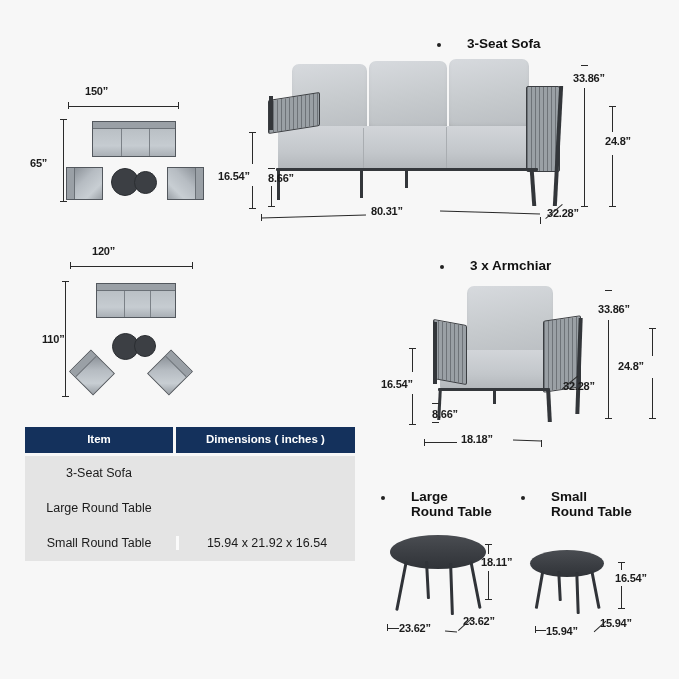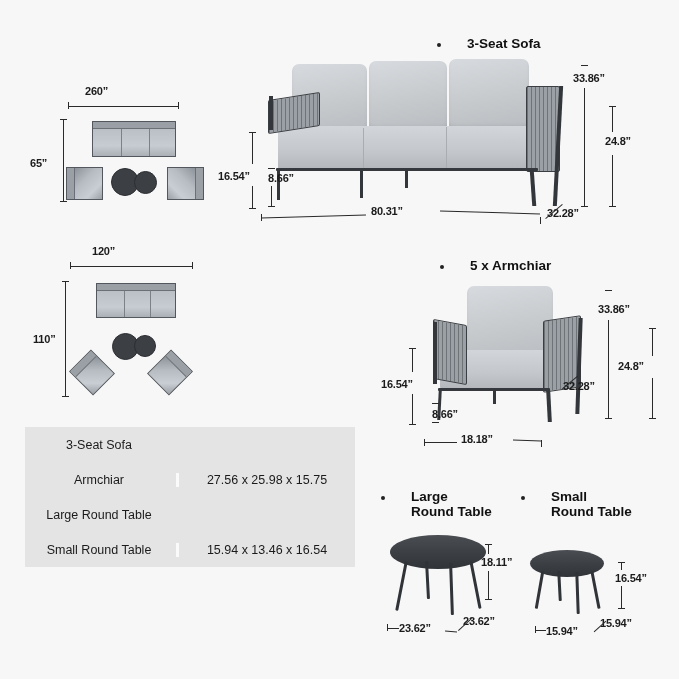--- a/index.html
+++ b/index.html
@@ -85,21 +85,21 @@
   .tbl-row>div{font-size:12.5px;text-align:center;color:#1b1b1b;}
   .tbl-row .col-b{border-left:3px solid #fafafa;box-sizing:border-box;}
 </style>
 </head>
 <body>
 
 <div class="stage">
 
   <div class="abs" style="left:30px;top:85px;width:190px;height:125px;">
 
-    <div class="dimtext abs" style="left:55px;top:0px;">260”</div>
+    <div class="dimtext abs" style="left:55px;top:0px;">150”</div>
     <div class="hline" style="left:38px;top:21px;width:110px;"></div>
     <div class="cap-h" style="left:38px;top:17px;"></div>
     <div class="cap-h" style="left:148px;top:17px;"></div>
 
     <div class="dimtext abs" style="left:0px;top:72px;">65”</div>
     <div class="vline" style="left:33px;top:34px;height:82px;"></div>
     <div class="cap-v" style="left:30px;top:34px;"></div>
     <div class="cap-v" style="left:30px;top:116px;"></div>
 
     <div class="plan-sofa" style="left:62px;top:36px;width:84px;height:36px;">
@@ -110,21 +110,21 @@
     <div class="plan-chair" style="left:137px;top:82px;width:37px;height:33px;transform:scaleX(-1);"></div>
     <div class="plan-circle" style="left:81px;top:83px;width:28px;height:28px;"></div>
     <div class="plan-circle" style="left:104px;top:86px;width:23px;height:23px;"></div>
   </div>
 
   <div class="abs" style="left:30px;top:245px;width:195px;height:160px;">
     <div class="dimtext abs" style="left:62px;top:0px;">120”</div>
     <div class="hline" style="left:40px;top:21px;width:122px;"></div>
     <div class="cap-h" style="left:40px;top:17px;"></div>
     <div class="cap-h" style="left:162px;top:17px;"></div>
-    <div class="dimtext abs" style="left:3px;top:88px;">110”</div>
+    <div class="dimtext abs" style="left:12px;top:88px;">110”</div>
     <div class="vline" style="left:35px;top:36px;height:115px;"></div>
     <div class="cap-v" style="left:32px;top:36px;"></div>
     <div class="cap-v" style="left:32px;top:151px;"></div>
     <div class="plan-sofa" style="left:66px;top:38px;width:80px;height:35px;">
       <div class="plan-seat-div" style="left:27px;"></div>
       <div class="plan-seat-div" style="left:53px;"></div>
     </div>
     <div class="plan-circle" style="left:82px;top:88px;width:27px;height:27px;"></div>
     <div class="plan-circle" style="left:104px;top:90px;width:22px;height:22px;"></div>
     <div class="plan-chair rot" style="left:45px;top:112px;width:34px;height:31px;"></div>
@@ -187,21 +187,21 @@
     <div class="hline" style="left:440px;top:212px;width:100px;transform:rotate(1.6deg);"></div>
     <div class="cap-h" style="left:261px;top:214px;"></div>
     <div class="cap-h" style="left:540px;top:217px;"></div>
 
     <div class="dimtext abs" style="left:547px;top:207px;">32.28”</div>
     <div class="hline" style="left:543px;top:211px;width:22px;transform:rotate(-40deg);"></div>
   </div>
 
   <div class="bullet-title" style="left:440px;top:258px;">
     <span class="bullet-dot"></span>
-    <span class="bullet-label">5 x Armchiar</span>
+    <span class="bullet-label">3 x Armchiar</span>
   </div>
 
   <div class="abs" style="left:425px;top:282px;width:180px;height:140px;">
     <div class="cushion back" style="left:42px;top:4px;width:86px;height:72px;"></div>
     <div class="seat" style="left:15px;top:68px;width:110px;height:40px;"></div>
     <div class="arm-weave" style="left:8px;top:40px;width:34px;height:60px;border-radius:2px;transform:skewY(10deg);"></div>
     <div class="arm-weave" style="left:118px;top:36px;width:38px;height:72px;border-radius:2px;transform:skewY(-8deg);"></div>
     <div class="frame" style="left:13px;top:106px;width:112px;height:3px;"></div>
     <div class="leg" style="left:13px;top:108px;width:3px;height:30px;transform:skewX(-3deg);"></div>
     <div class="leg" style="left:122px;top:108px;width:4px;height:32px;transform:skewX(3deg);"></div>
@@ -292,31 +292,31 @@
 
     <div class="dimtext abs" style="left:546px;top:625px;">15.94”</div>
     <div class="hline" style="left:535px;top:630px;width:11px;"></div>
     <div class="cap-h" style="left:535px;top:626px;"></div>
 
     <div class="dimtext abs" style="left:600px;top:617px;">15.94”</div>
     <div class="hline" style="left:592px;top:626px;width:16px;transform:rotate(-42deg);"></div>
   </div>
 
   <div id="dim-table">
+    <div class="tbl-head">
+      <div class="col-a">Item</div>
+      <div class="col-b">Dimensions ( inches )</div>
+    </div>
     <div class="tbl-body">
       <div class="tbl-row">
         <div class="col-a">3-Seat Sofa</div>
-      </div>
-      <div class="tbl-row">
-        <div class="col-a">Armchiar</div>
-        <div class="col-b">27.56 x 25.98 x 15.75</div>
       </div>
       <div class="tbl-row">
         <div class="col-a">Large Round Table</div>
       </div>
       <div class="tbl-row">
         <div class="col-a">Small Round Table</div>
-        <div class="col-b">15.94 x 13.46 x 16.54</div>
+        <div class="col-b">15.94 x 21.92 x 16.54</div>
       </div>
     </div>
   </div>
 
 </div>
 
 </body></html>

